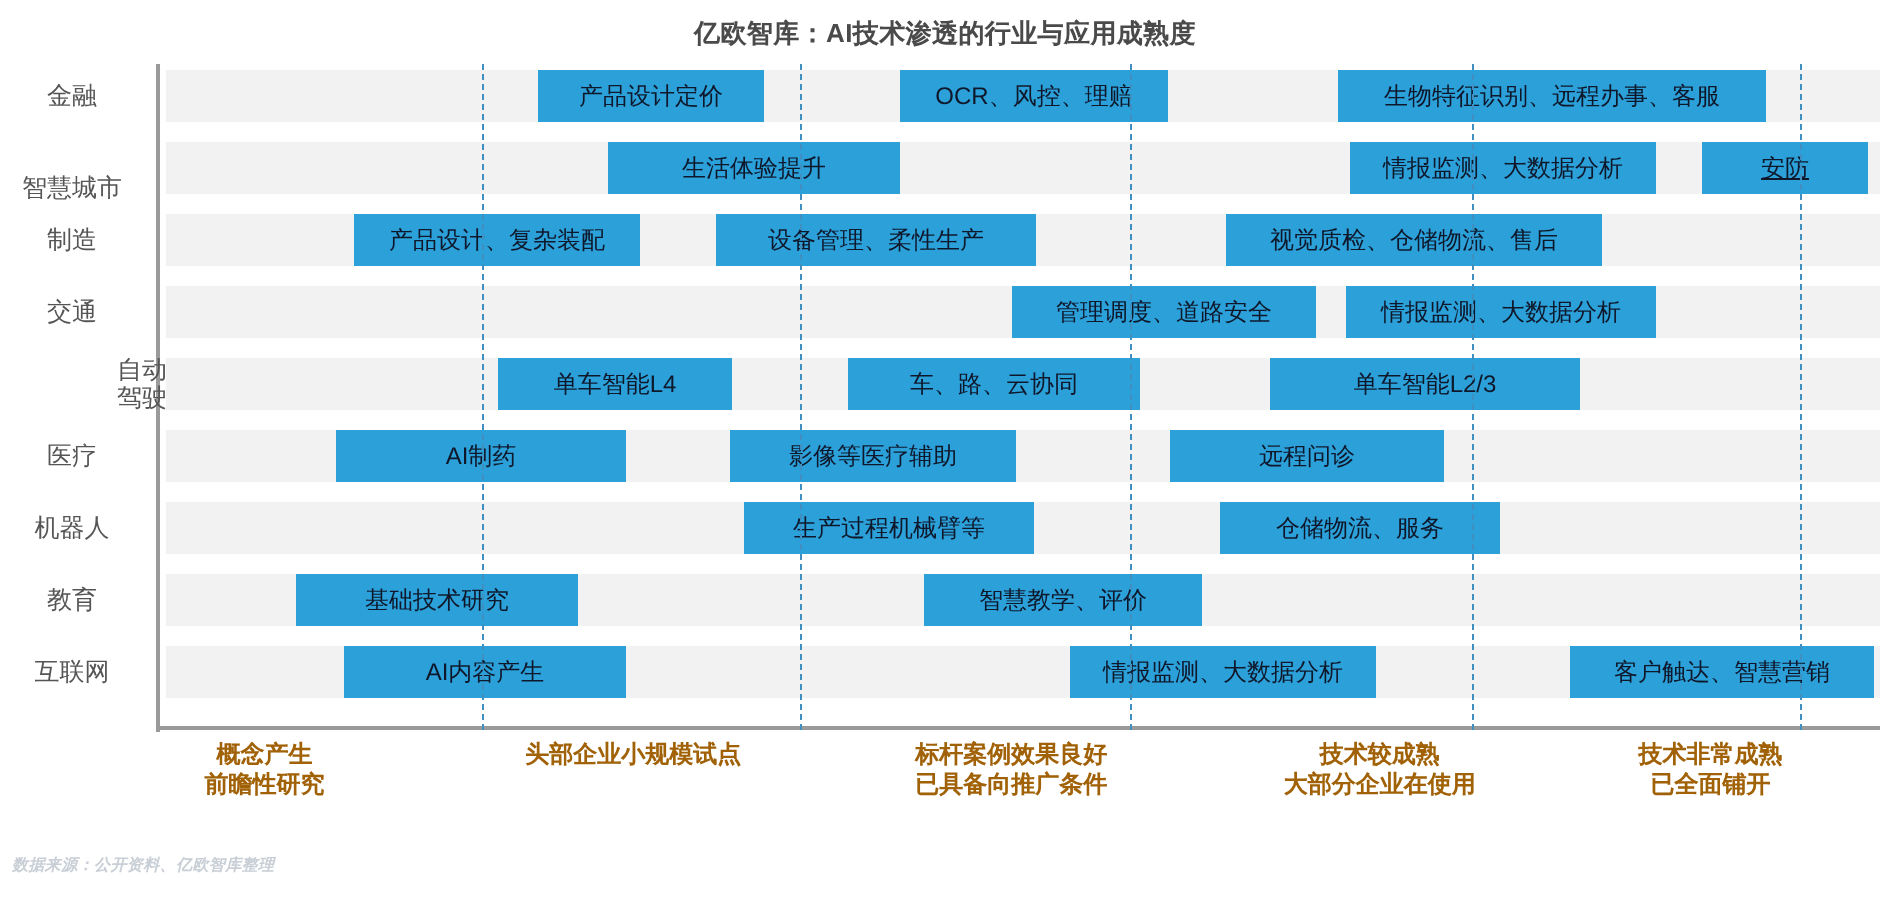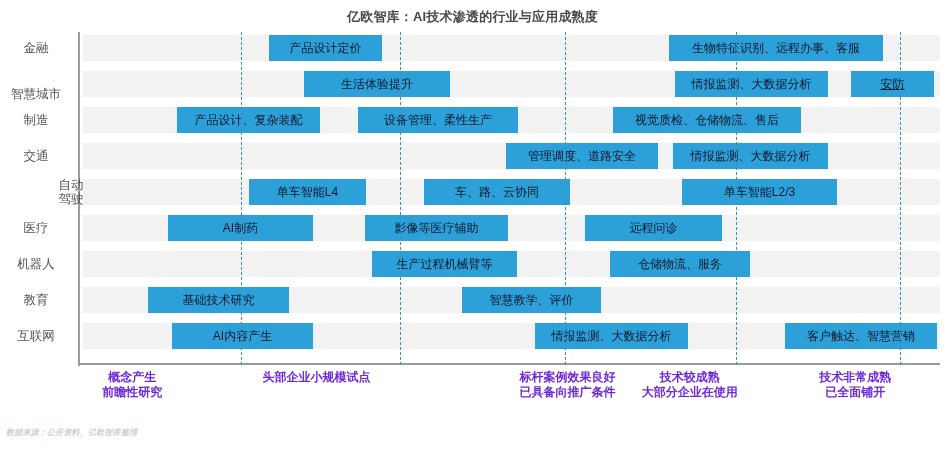--- a/index.html
+++ b/index.html
@@ -108,21 +108,21 @@
     top: 370px;
     left: 0;
     width: 945px;
     height: 40px;
   }
   .x-label {
     position: absolute;
     text-align: center;
     font-size: 12px;
     font-weight: bold;
-    color: #6d28d9;
+    color: #a16207;
     line-height: 15px;
     white-space: nowrap;
   }
 
   #footer-source {
     position: absolute;
     left: 6px;
     bottom: 12px;
     font-size: 8px;
     font-style: italic;
@@ -136,20 +136,21 @@
 
 <div id="chart-title">亿欧智库：AI技术渗透的行业与应用成熟度</div>
 
 <div id="plot-area">
   <div class="axis-line-y"></div>
   <div class="axis-line-x"></div>
   <div id="rows-container">
       <div class="row" style="top: 5px;">
         <div class="row-band" style="background: rgb(242, 242, 242);"></div>
         <div class="item-box" style="left: 186px; width: 113px; background: rgb(43, 160, 217);">产品设计定价</div>
+        <div class="item-box" style="left: 367px; width: 134px; background: rgb(43, 160, 217);">OCR、风控、理赔</div>
         <div class="item-box" style="left: 586px; width: 214px; background: rgb(43, 160, 217);">生物特征识别、远程办事、客服</div>
       </div>
       <div class="row" style="top: 41px;">
         <div class="row-band" style="background: rgb(242, 242, 242);"></div>
         <div class="item-box" style="left: 221px; width: 146px; background: rgb(43, 160, 217);">生活体验提升</div>
         <div class="item-box" style="left: 592px; width: 153px; background: rgb(43, 160, 217);">情报监测、大数据分析</div>
         <div class="item-box" style="left: 768px; width: 83px; background: rgb(43, 160, 217); text-decoration: underline;">安防</div>
       </div>
       <div class="row" style="top: 77px;">
         <div class="row-band" style="background: rgb(242, 242, 242);"></div>
@@ -159,21 +160,21 @@
       </div>
       <div class="row" style="top: 113px;">
         <div class="row-band" style="background: rgb(242, 242, 242);"></div>
         <div class="item-box" style="left: 423px; width: 152px; background: rgb(43, 160, 217);">管理调度、道路安全</div>
         <div class="item-box" style="left: 590px; width: 155px; background: rgb(43, 160, 217);">情报监测、大数据分析</div>
       </div>
       <div class="row" style="top: 149px;">
         <div class="row-band" style="background: rgb(242, 242, 242);"></div>
         <div class="item-box" style="left: 166px; width: 117px; background: rgb(43, 160, 217);">单车智能L4</div>
         <div class="item-box" style="left: 341px; width: 146px; background: rgb(43, 160, 217);">车、路、云协同</div>
-        <div class="item-box" style="left: 552px; width: 155px; background: rgb(43, 160, 217); margin-left: 47px;">单车智能L2/3</div>
+        <div class="item-box" style="left: 552px; width: 155px; background: rgb(43, 160, 217);">单车智能L2/3</div>
       </div>
       <div class="row" style="top: 185px;">
         <div class="row-band" style="background: rgb(242, 242, 242);"></div>
         <div class="item-box" style="left: 85px; width: 145px; background: rgb(43, 160, 217);">AI制药</div>
         <div class="item-box" style="left: 282px; width: 143px; background: rgb(43, 160, 217);">影像等医疗辅助</div>
         <div class="item-box" style="left: 502px; width: 137px; background: rgb(43, 160, 217);">远程问诊</div>
       </div>
       <div class="row" style="top: 221px;">
         <div class="row-band" style="background: rgb(242, 242, 242);"></div>
         <div class="item-box" style="left: 289px; width: 145px; background: rgb(43, 160, 217);">生产过程机械臂等</div>
@@ -229,21 +230,21 @@
   </div>
 
 <div id="x-labels">
     <div class="x-label" style="left: 22.3px; width: 220px;">
       <div>概念产生</div>
       <div>前瞻性研究</div>
     </div>
     <div class="x-label" style="left: 206.575px; width: 220px;">
       <div>头部企业小规模试点</div>
     </div>
-    <div class="x-label" style="left: 395.575px; width: 220px; text-align: right;">
+    <div class="x-label" style="left: 395.575px; width: 220px;">
       <div>标杆案例效果良好</div>
       <div>已具备向推广条件</div>
     </div>
     <div class="x-label" style="left: 579.85px; width: 220px;">
       <div>技术较成熟</div>
       <div>大部分企业在使用</div>
     </div>
     <div class="x-label" style="left: 745.225px; width: 220px;">
       <div>技术非常成熟</div>
       <div>已全面铺开</div>

